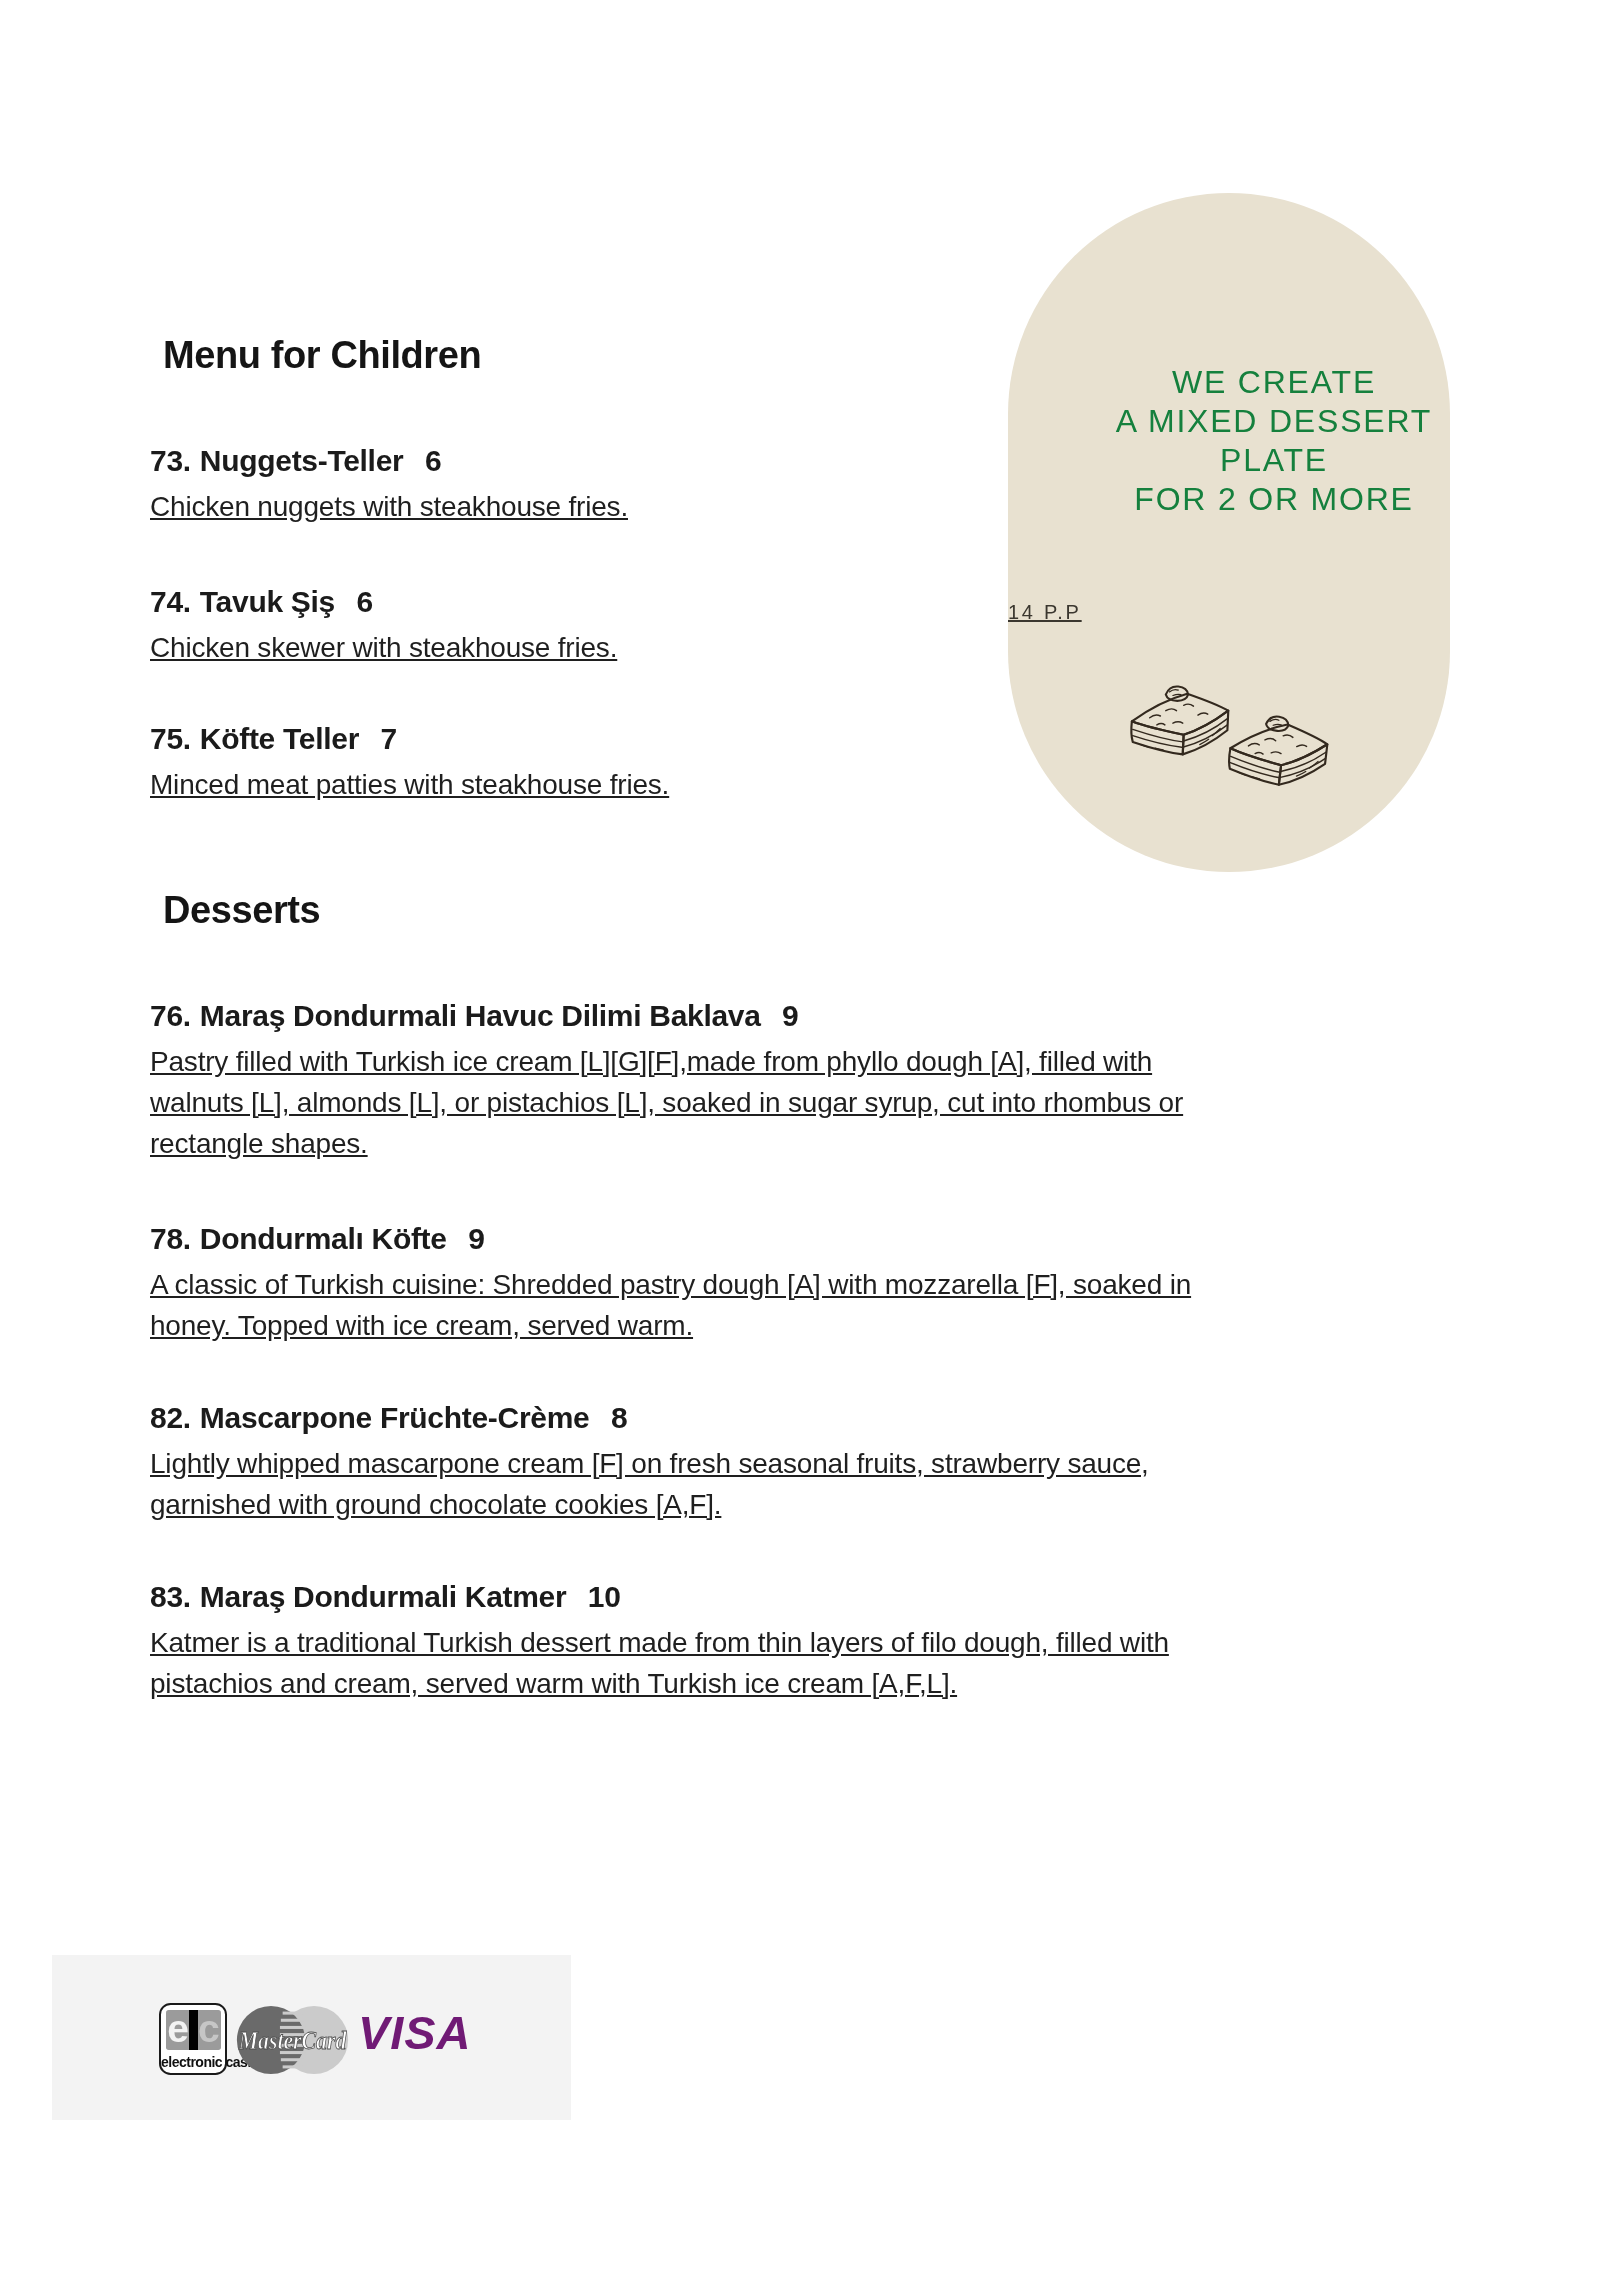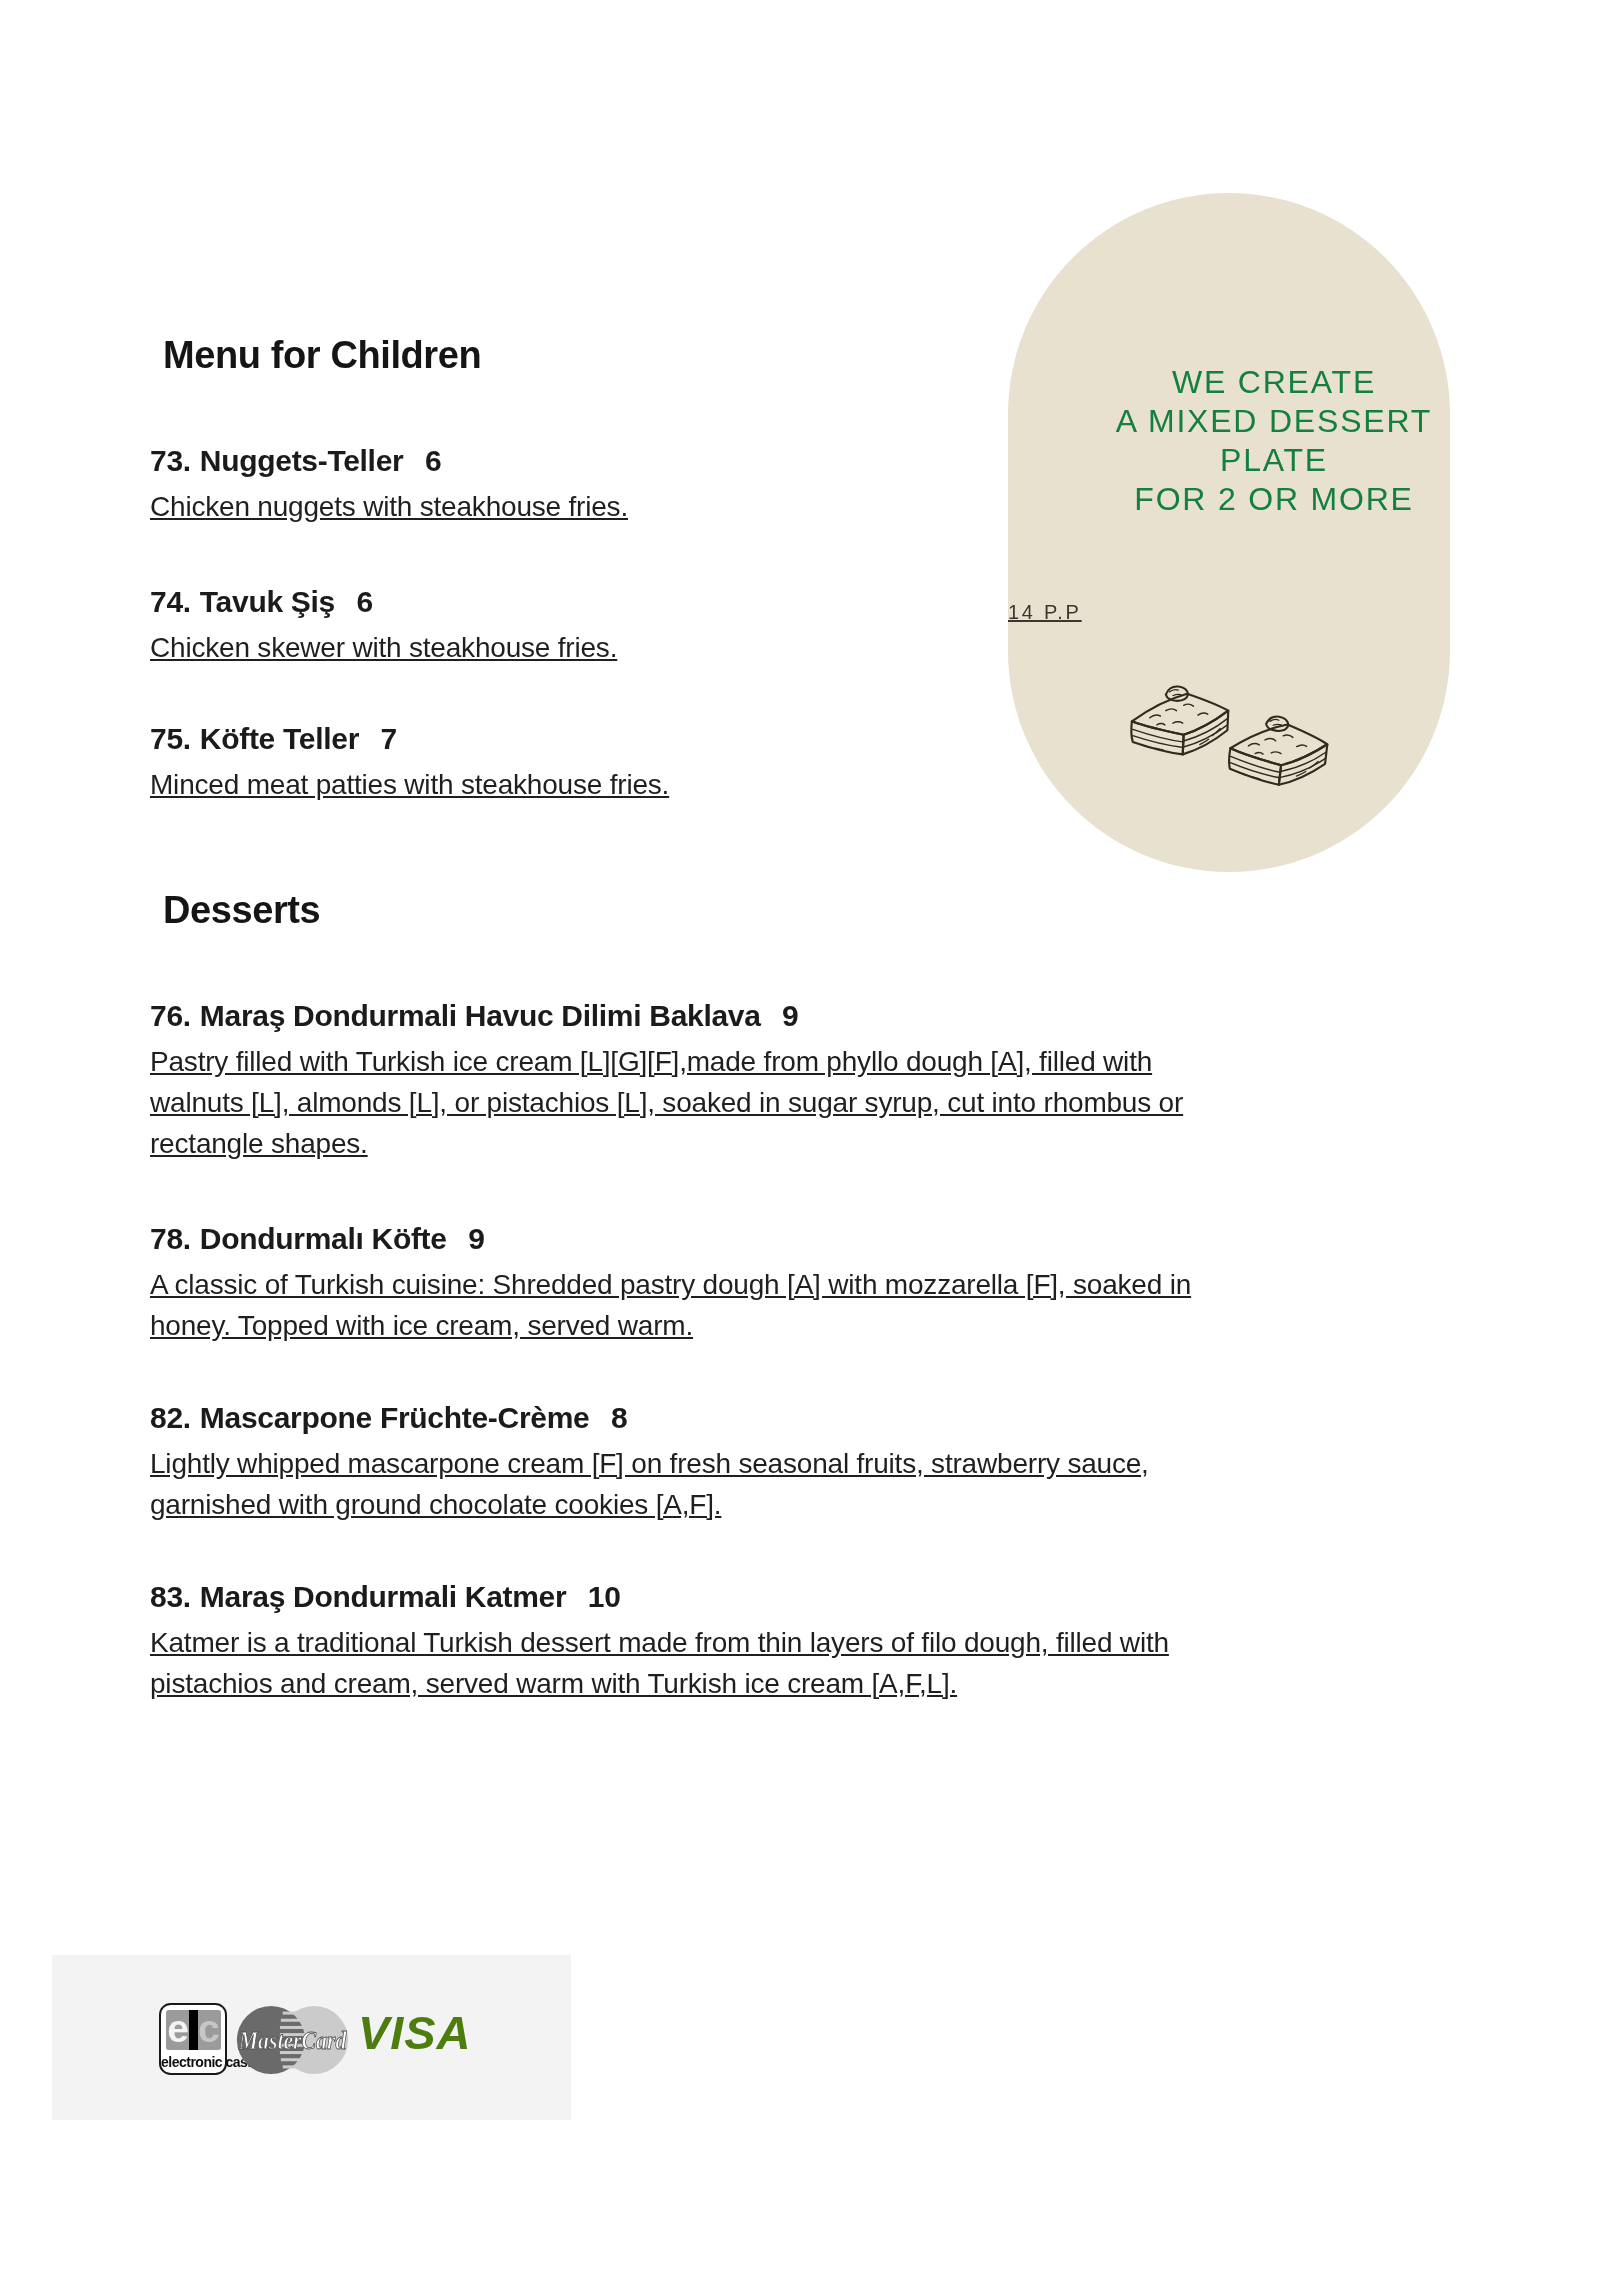--- a/index.html
+++ b/index.html
@@ -57,21 +57,21 @@
   .ec-c{right:0.9px;color:#c6c6c6;}
   .ec-bar{position:absolute;left:50%;margin-left:-4.5px;top:0;width:9px;height:40px;background:#000;}
   .ec-caption{
     position:absolute;bottom:2.7px;left:0;width:100%;text-align:center;
     font-size:14px;font-weight:700;letter-spacing:-0.5px;color:#111;white-space:nowrap;
   }
   .mc-logo{position:absolute;left:184px;top:49px;}
   .visa-logo{
     position:absolute;left:306px;top:50px;
     font-size:47px;font-weight:700;font-style:italic;
-    color:#4d7c0f;letter-spacing:0.9px;
+    color:#701a75;letter-spacing:0.9px;
   }
 </style>
 </head>
 <body>
 
 <div class="page">
 
   <h1 class="section-title" style="top:321px">Menu for Children</h1>
 
   <div class="item" style="top:419px">

